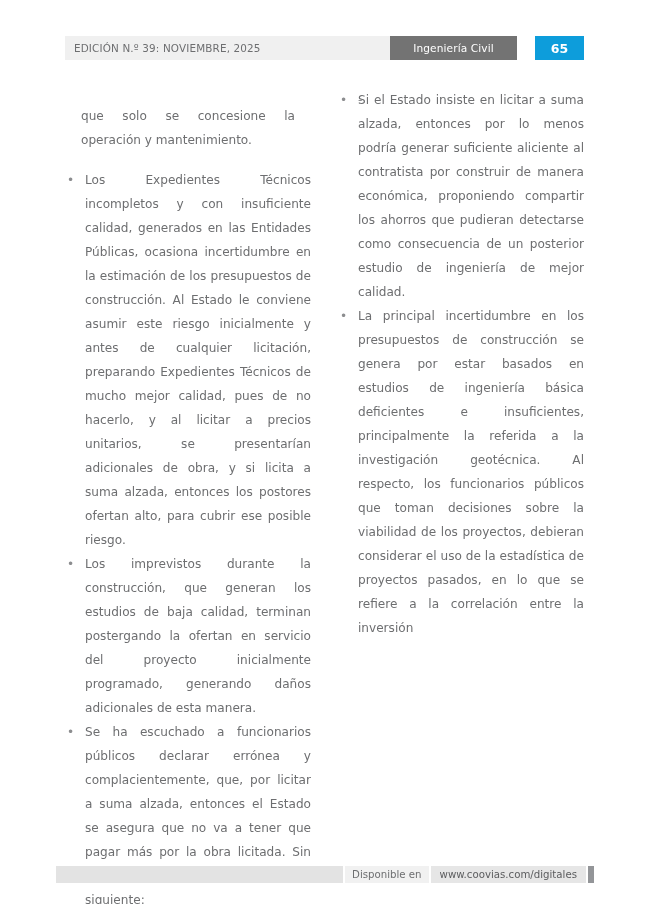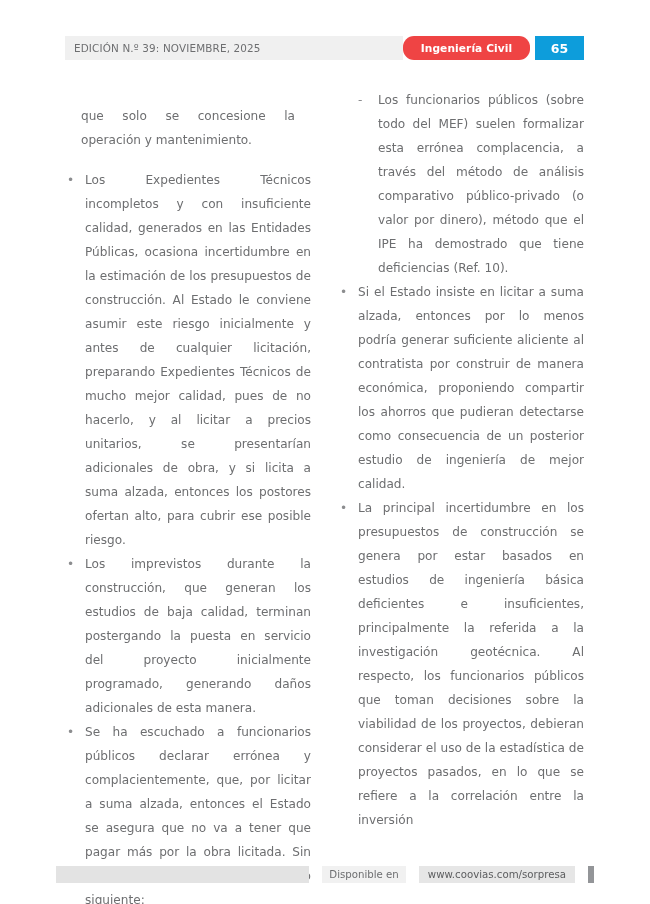--- a/index.html
+++ b/index.html
@@ -39,40 +39,39 @@
     display: flex;
     align-items: center;
     padding-left: 9px;
     font-size: 10.4px;
     letter-spacing: 0.15px;
     color: #6d6e70;
     white-space: nowrap;
   }
   .header-section {
     flex: 0 0 127px;
-    background: #ef4444;
+    background: #737373;
     color: #ffffff;
     display: flex;
     align-items: center;
     justify-content: center;
     font-size: 10.6px;
-    font-weight: bold;
+    font-weight: normal;
     letter-spacing: 0.1px;
-    border-radius: 11px;
   }
   .header-pagenum {
     flex: 0 0 49px;
     background: #0d9ddb;
     color: #ffffff;
     display: flex;
     align-items: center;
     justify-content: center;
     font-size: 12.5px;
     font-weight: bold;
-    margin-left: 5px;
+    margin-left: 18px;
   }
 
   
   .columns {
     position: absolute;
     left: 65px;
     top: 88px;
     width: 520px;
     display: flex;
     gap: 27px;
@@ -131,21 +130,21 @@
 
   
   .footer {
     position: absolute;
     left: 56px;
     top: 866px;
     width: 538px;
     height: 17px;
     display: flex;
     align-items: stretch;
-    gap: 13px;
+    gap: 2px;
   }
   .footer-bar {
     flex: 1 1 auto;
     background: #e3e3e3;
   }
   .footer-label {
     flex: 0 0 auto;
     background: #f1f1f1;
     display: flex;
     align-items: center;
@@ -183,49 +182,48 @@
   <div class="columns">
 
     <div class="col">
       <p class="para">que solo se concesione la operación y mantenimiento.</p>
       <div class="li1">
         <span class="marker">•</span>
         <span>Los Expedientes Técnicos incompletos y con insuficiente calidad, generados en las Entidades Públicas, ocasiona incertidumbre en la estimación de los presupuestos de construcción. Al Estado le conviene asumir este riesgo inicialmente y antes de cualquier licitación, preparando Expedientes Técnicos de mucho mejor calidad, pues de no hacerlo, y al licitar a precios unitarios, se presentarían adicionales de obra, y si licita a suma alzada, entonces los postores ofertan alto, para cubrir ese posible riesgo.</span>
       </div>
       <div class="li1">
         <span class="marker">•</span>
-        <span>Los imprevistos durante la construcción, que generan los estudios de baja calidad, terminan postergando la puesta en servicio del proyecto inicialmente programado, generando daños adicionales de esta manera.</span>
+        <span>Los imprevistos durante la construcción, que generan los estudios de baja calidad, terminan postergando la ofertan en servicio del proyecto inicialmente programado, generando daños adicionales de esta manera.</span>
       </div>
       <div class="li1">
         <span class="marker">•</span>
         <span>Se ha escuchado a funcionarios públicos declarar errónea y complacientemente, que, por licitar a suma alzada, entonces el Estado se asegura que no va a tener que pagar más por la obra licitada. Sin embargo, lo que ocurre es lo siguiente:</span>
       </div>
       <div class="li2">
         <span class="marker">-</span>
         <span>Si el Estado licita a suma alzada, pues los postores transfieren el riesgo a una oferta más alta; y si, además, se encuentran con alguna sorpresa durante la construcción, entonces le inician un proceso</span>
       </div>
     </div>
 
     <div class="col">
       <div class="li2">
         <span class="marker">-</span>
-        <span>Los funcionarios públicos (sobre todo del MEF) suelen formalizar esta errónea complacencia, a través del método de análisis comparativo público-privado (o valor por dinero), método que el IPE ha demostrado que tiene deficiencias (Ref. 10).</span>
       </div>
       <div class="li1">
         <span class="marker">•</span>
         <span>Si el Estado insiste en licitar a suma alzada, entonces por lo menos podría generar suficiente aliciente al contratista por construir de manera económica, proponiendo compartir los ahorros que pudieran detectarse como consecuencia de un posterior estudio de ingeniería de mejor calidad.</span>
       </div>
       <div class="li1">
         <span class="marker">•</span>
         <span>La principal incertidumbre en los presupuestos de construcción se genera por estar basados en estudios de ingeniería básica deficientes e insuficientes, principalmente la referida a la investigación geotécnica. Al respecto, los funcionarios públicos que toman decisiones sobre la viabilidad de los proyectos, debieran considerar el uso de la estadística de proyectos pasados, en lo que se refiere a la correlación entre la inversión</span>
       </div>
     </div>
 
   </div>
 
   <div class="footer">
     <div class="footer-bar"></div>
     <div class="footer-label">Disponible en</div>
-    <div class="footer-url">www.coovias.com/sorpresa</div>
+    <div class="footer-url">www.coovias.com/digitales</div>
     <div class="footer-mark"></div>
   </div>
 
 </div>
 
 </body></html>

